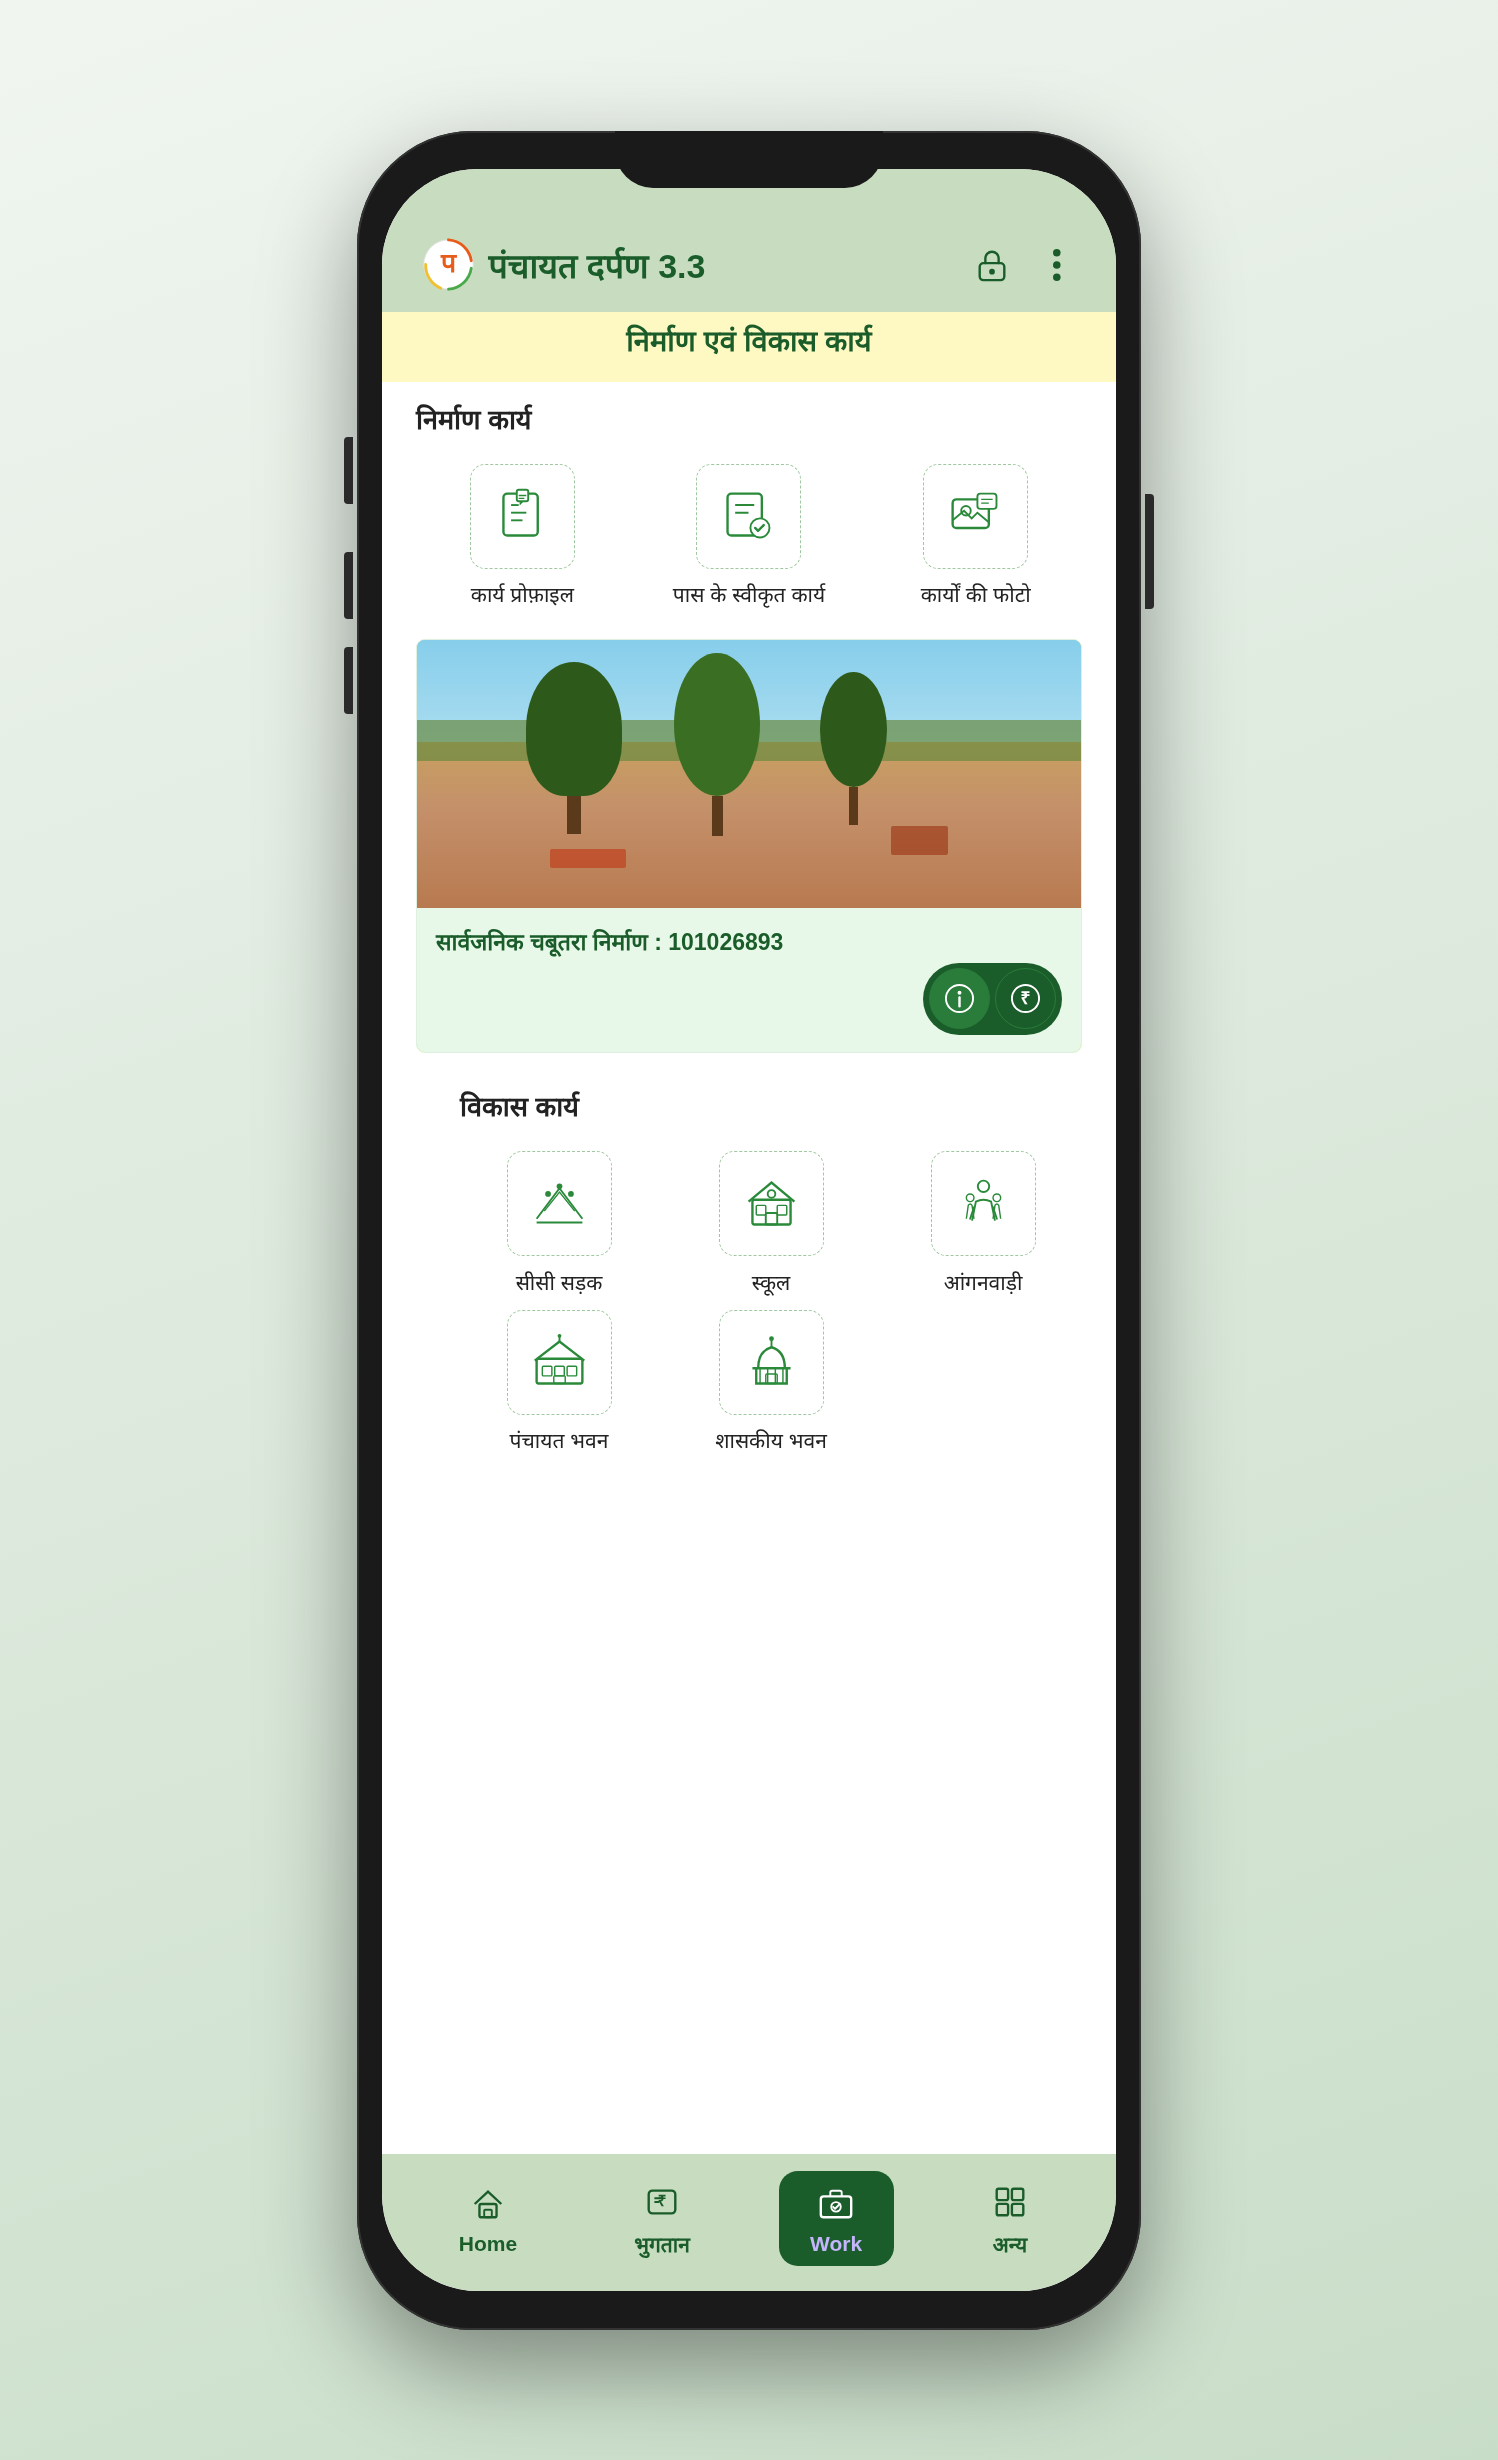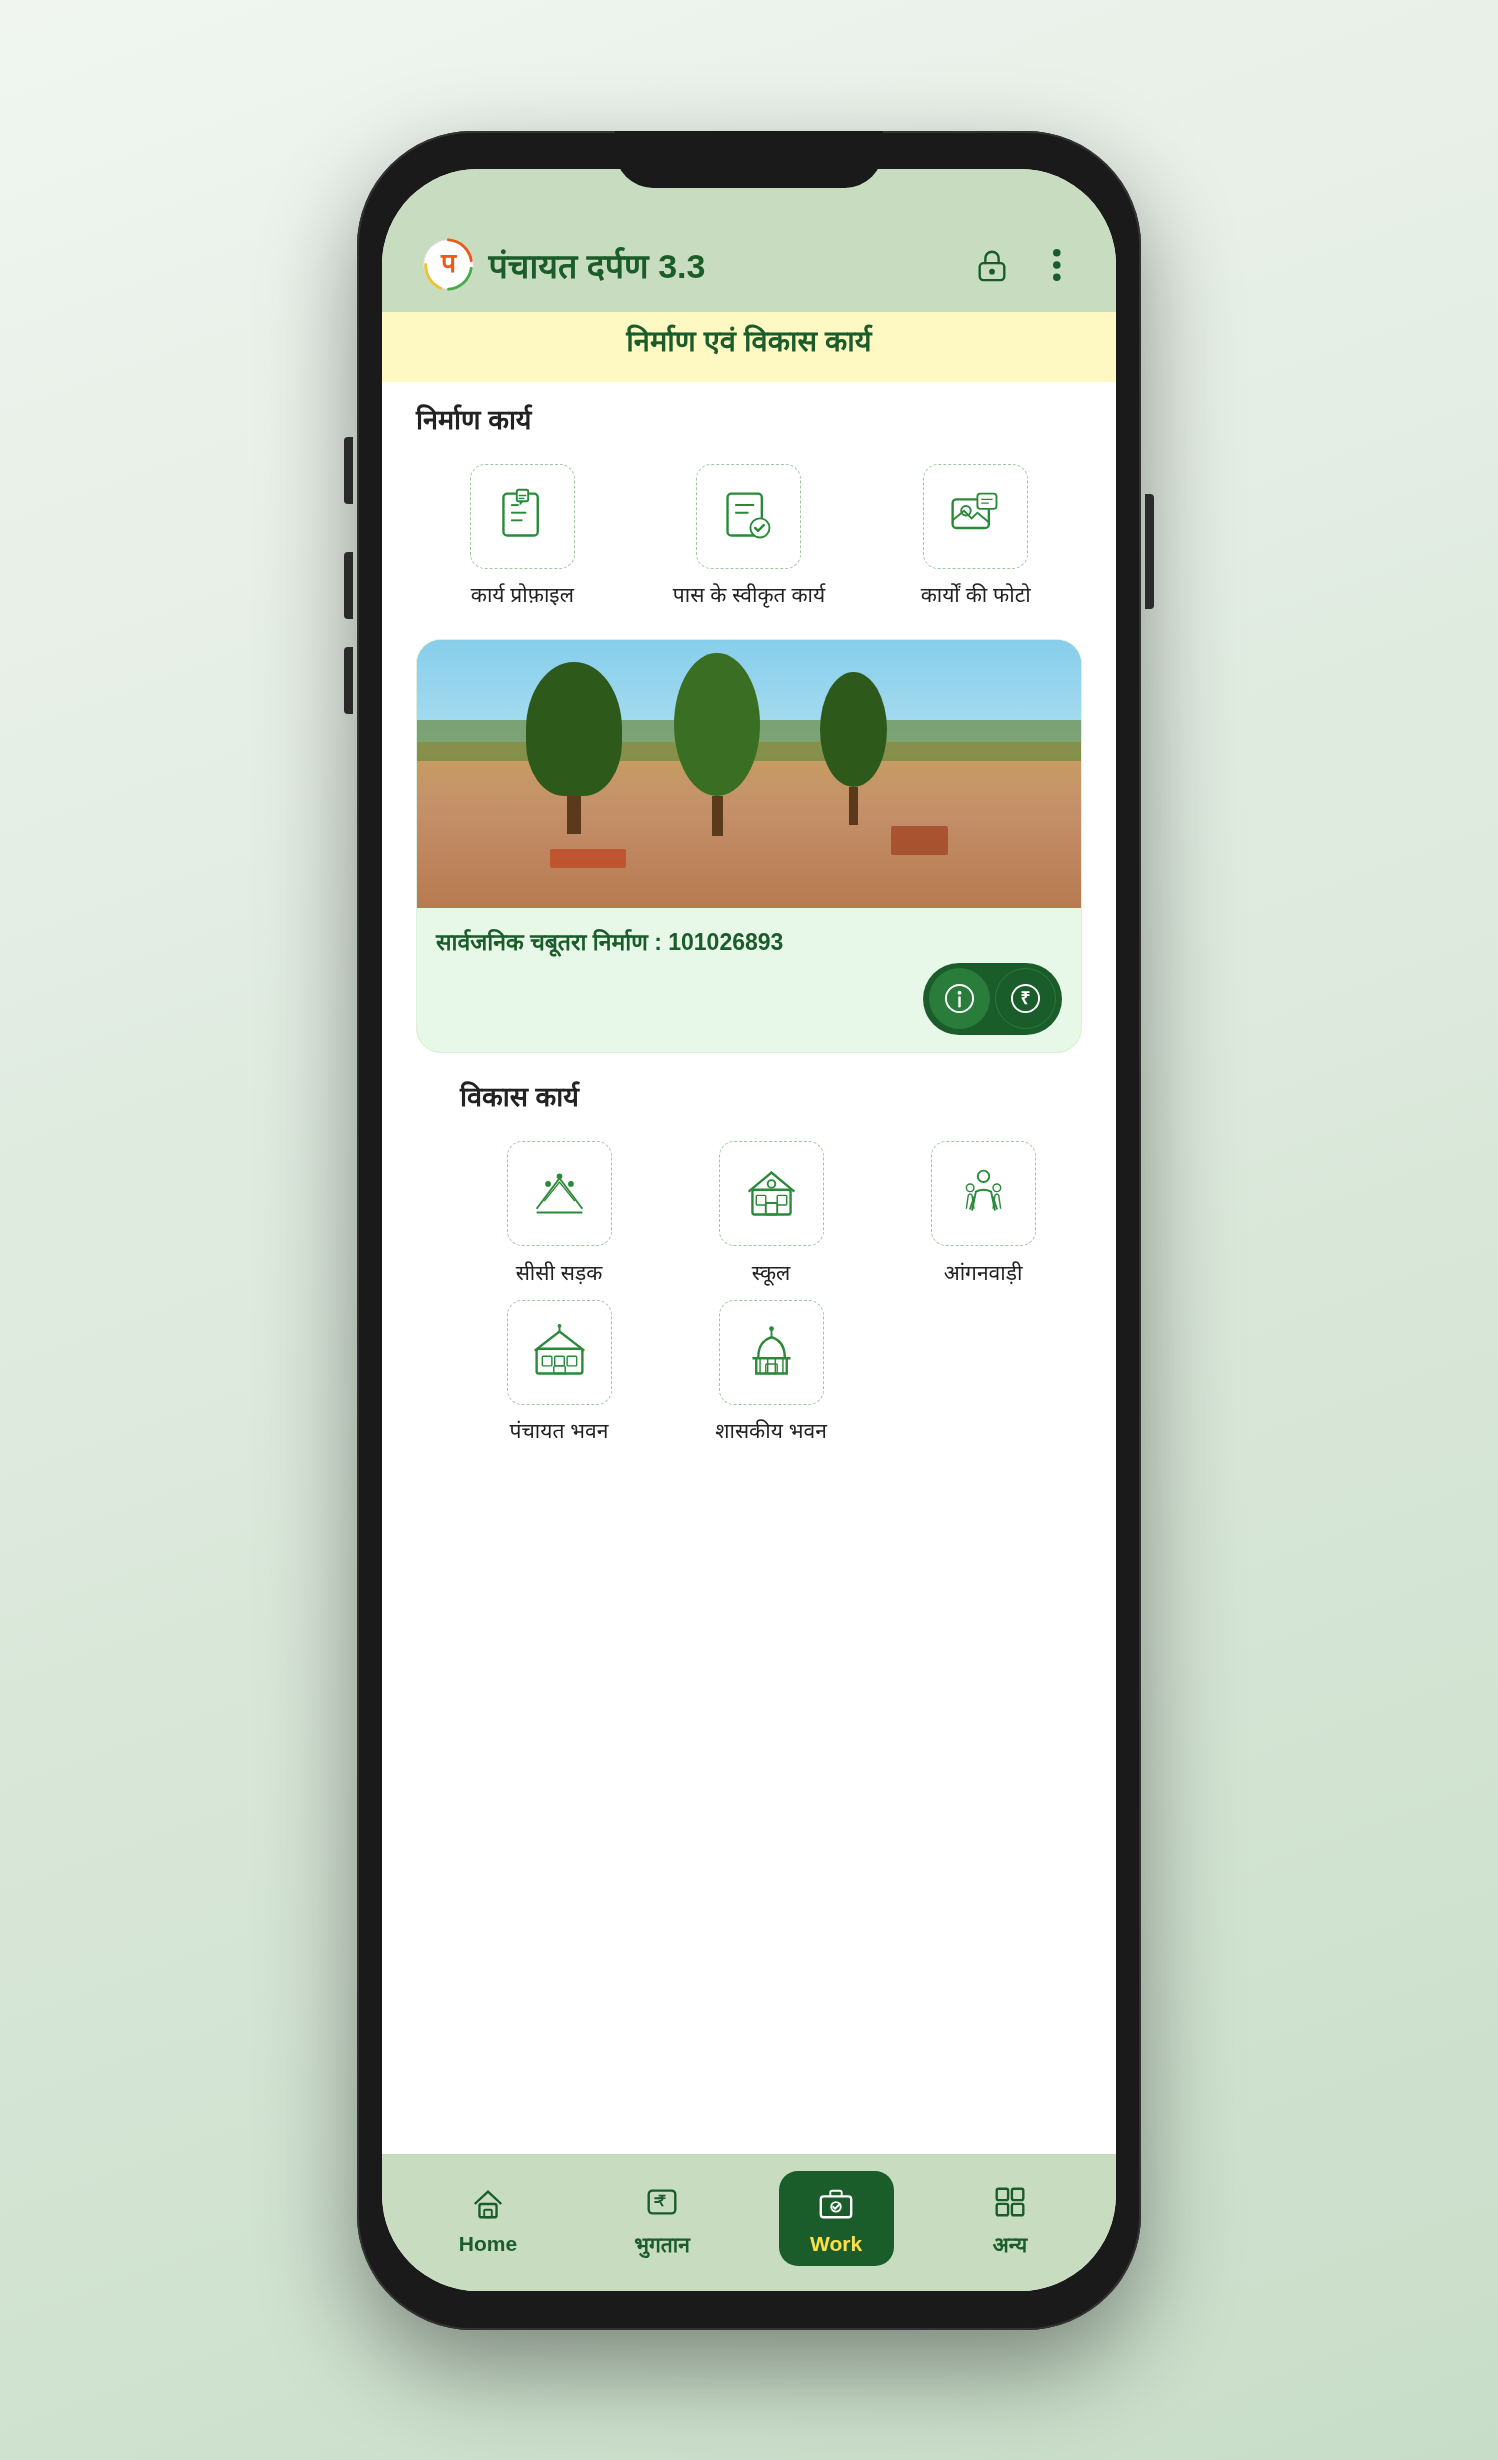--- a/index.html
+++ b/index.html
@@ -185,23 +185,23 @@
 
     .icon-label {
       font-size: 21px;
       color: #222;
       text-align: center;
     }
 
     
     .work-card {
       border: 1.9px solid #e0f0e0;
-      border-radius: 25px;
+      border-radius: 9px;
       overflow: hidden;
-      margin-bottom: 24px;
+      margin-bottom: 34px;
       background: #bef264;
     }
 
     .work-card-image {
       width: 100%;
       height: 268px;
       background: linear-gradient(to bottom, #87CEEB 0%, #87CEEB 35%, #a0b060 35%, #a0b060 45%, #c4a060 45%, #c8906a 70%, #b87a50 100%);
       position: relative;
       overflow: hidden;
     }
@@ -292,21 +292,21 @@
       border-radius: 19px;
     }
 
     .nav-label {
       font-size: 21px;
       color: #1a5c2a;
       font-weight: 600;
     }
 
     .nav-item.active .nav-label {
-      color: #fde047;
+      color: #c4b5fd;
       font-weight: 700;
     }
 
     .nav-icon-wrap {
       width: 46px;
       height: 46px;
       display: flex;
       align-items: center;
       justify-content: center;
     }

